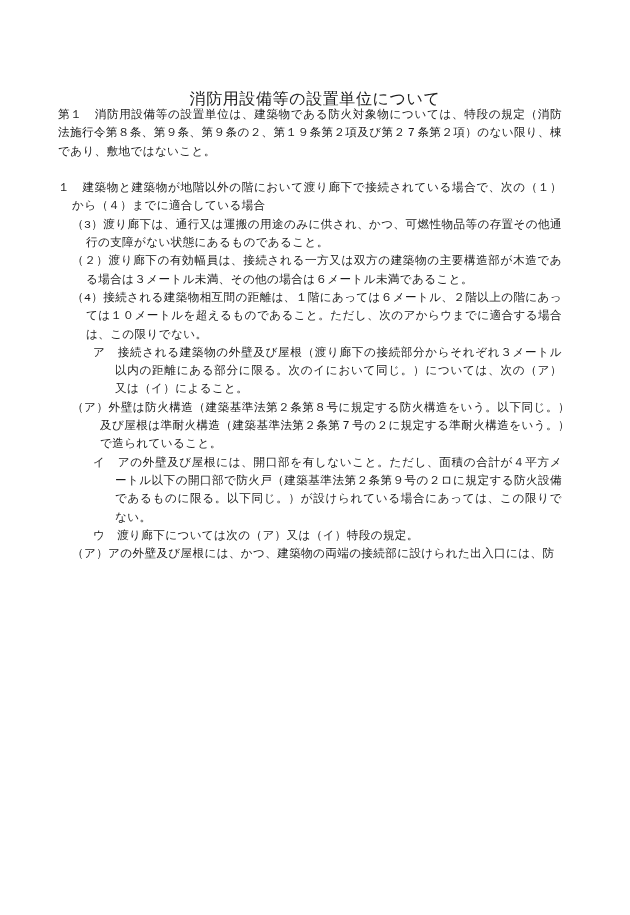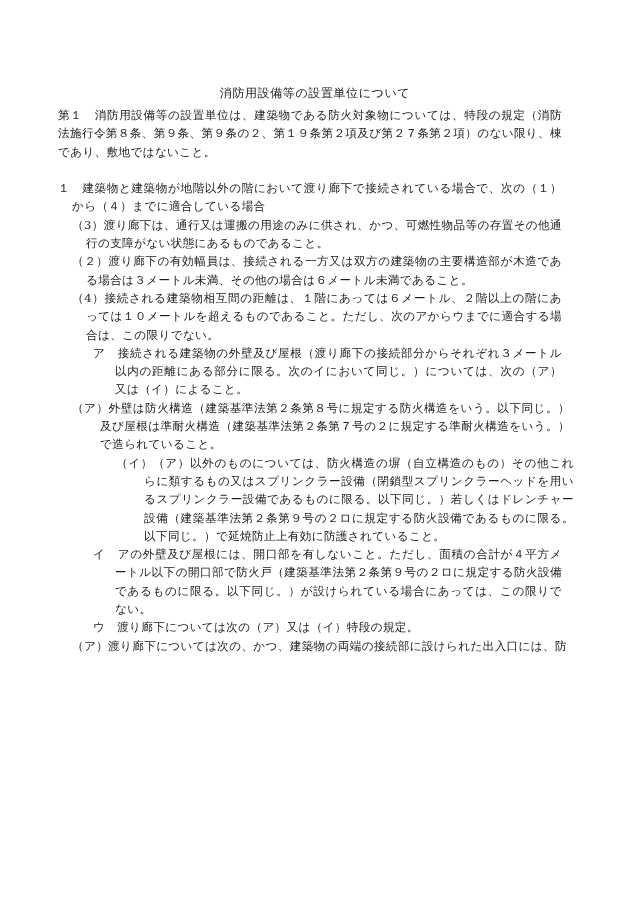--- a/index.html
+++ b/index.html
@@ -21,24 +21,24 @@
     position: relative;
     width: 630px;
     height: 915px;
     background: #ffffff;
     box-sizing: border-box;
     padding: 0;
   }
 
   .doc-title {
     text-align: center;
-    font-size: 12px;
+    font-size: 16px;
     line-height: 18.3px;
     letter-spacing: 0.6px;
-    margin: 12px;
+    margin: 18px;
     padding: 0;
     position: absolute;
     top: 72px;
     left: 0;
     right: 0;
     font-weight: normal;
   }
 
   .body-block {
     position: absolute;
@@ -50,20 +50,21 @@
   
   .para {
     font-size: 11.6px;
     line-height: 18.3px;
     letter-spacing: 0.35px;
     margin: 0;
     padding: 0;
     text-align: justify;
     text-justify: inter-character;
     box-sizing: border-box;
+    font-family: Liberation Mono, monospace;
   }
 
   
   .gap {
     height: 18.3px;
   }
 
   
   .lv-dai      { padding-left: 58px;  padding-right: 68px; text-indent: 0px; }
   .lv-num      { padding-left: 72px;  padding-right: 68px; text-indent: -14px; }
@@ -81,19 +82,18 @@
 
   <div class="body-block">
       <p class="para lv-dai">第１　消防用設備等の設置単位は、建築物である防火対象物については、特段の規定（消防法施行令第８条、第９条、第９条の２、第１９条第２項及び第２７条第２項）のない限り、棟であり、敷地ではないこと。</p>
       <div class="gap"></div>
       <p class="para lv-num">１　建築物と建築物が地階以外の階において渡り廊下で接続されている場合で、次の（１）から（４）までに適合している場合</p>
       <p class="para lv-paren">（3）渡り廊下は、通行又は運搬の用途のみに供され、かつ、可燃性物品等の存置その他通行の支障がない状態にあるものであること。</p>
       <p class="para lv-paren">（２）渡り廊下の有効幅員は、接続される一方又は双方の建築物の主要構造部が木造である場合は３メートル未満、その他の場合は６メートル未満であること。</p>
       <p class="para lv-paren">（4）接続される建築物相互間の距離は、１階にあっては６メートル、２階以上の階にあっては１０メートルを超えるものであること。ただし、次のアからウまでに適合する場合は、この限りでない。</p>
       <p class="para lv-kana">ア　接続される建築物の外壁及び屋根（渡り廊下の接続部分からそれぞれ３メートル以内の距離にある部分に限る。次のイにおいて同じ。）については、次の（ア）又は（イ）によること。</p>
       <p class="para lv-kanaparen">（ア）外壁は防火構造（建築基準法第２条第８号に規定する防火構造をいう。以下同じ。）及び屋根は準耐火構造（建築基準法第２条第７号の２に規定する準耐火構造をいう。）で造られていること。</p>
-      <p class="para lv-kanaparen2">（イ）（ア）以外のものについては、防火構造の塀（自立構造のもの）その他これらに類するもの又はスプリンクラー設備（閉鎖型スプリンクラーヘッドを用いるスプリンクラー設備であるものに限る。以下同じ。）若しくはドレンチャー設備（建築基準法第２条第９号の２ロに規定する防火設備であるものに限る。以下同じ。）で延焼防止上有効に防護されていること。</p>
       <p class="para lv-kana">イ　アの外壁及び屋根には、開口部を有しないこと。ただし、面積の合計が４平方メートル以下の開口部で防火戸（建築基準法第２条第９号の２ロに規定する防火設備であるものに限る。以下同じ。）が設けられている場合にあっては、この限りでない。</p>
       <p class="para lv-kana">ウ　渡り廊下については次の（ア）又は（イ）特段の規定。</p>
-      <p class="para lv-kanaparen">（ア）渡り廊下については次の、かつ、建築物の両端の接続部に設けられた出入口には、防</p>
+      <p class="para lv-kanaparen">（ア）アの外壁及び屋根には、かつ、建築物の両端の接続部に設けられた出入口には、防</p>
     </div>
 
 </div>
 
 </body></html>

